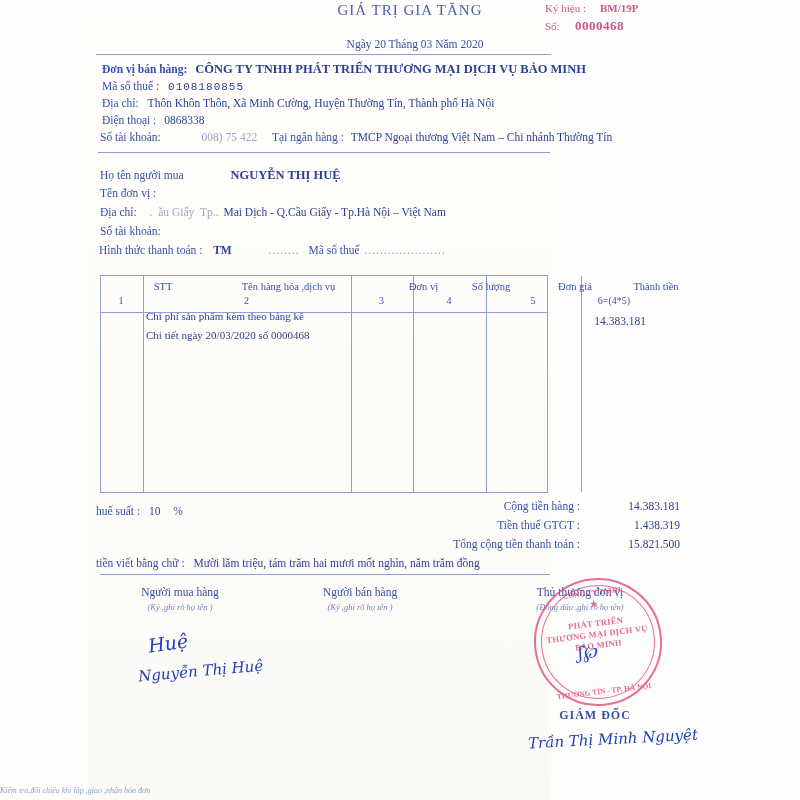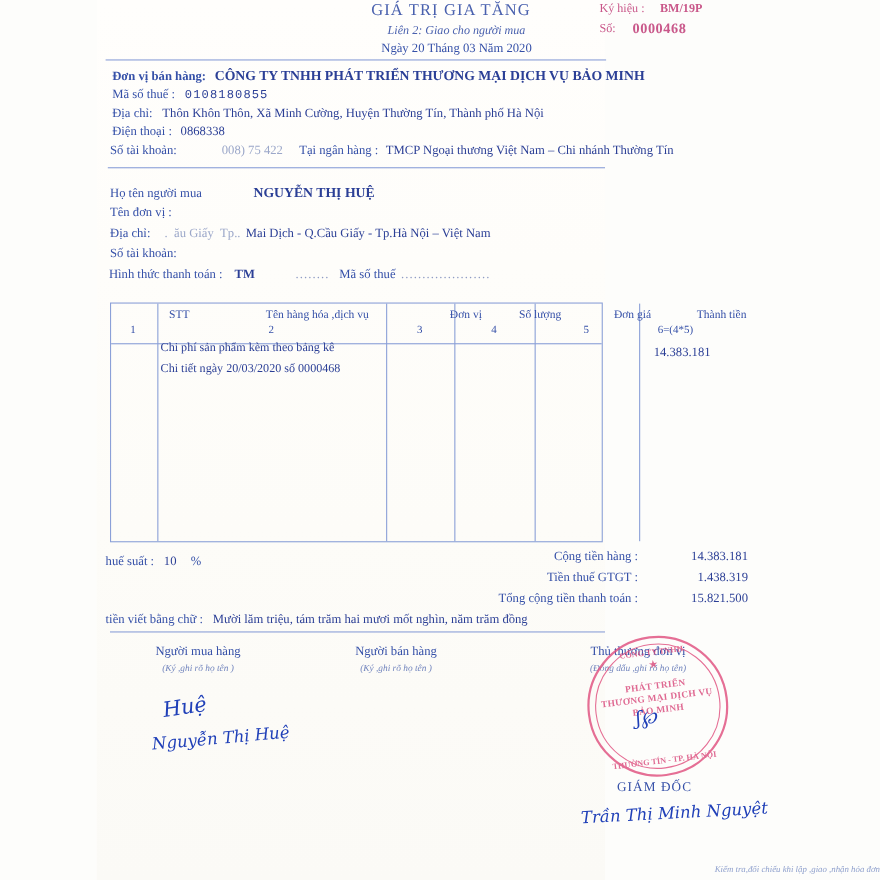--- a/index.html
+++ b/index.html
@@ -258,46 +258,45 @@
     top: 18px;
     color: #d94a7c;
     font-size: 10px;
   }
 
   .footer-note {
     position: absolute;
     left: 0;
     right: 0;
     top: 786px;
-    text-align: right;
+    text-align: left;
     font-size: 8px;
     font-style: italic;
     color: #8fa0cd;
   }
 
   .director {
     position: absolute;
     left: 520px;
     top: 708px;
     width: 150px;
     text-align: center;
     font-size: 12px;
-    font-weight: normal;
+    font-weight: bold;
     color: #3550a8;
     letter-spacing: 1px;
   }
 </style>
 </head>
 <body>
 
 <div class="page">
   <div class="paper"></div>
 
   <div class="hdr-title">GIÁ TRỊ GIA TĂNG</div>
-  <div class="hdr-sub">Liên 2: Giao cho người mua</div>
   <div class="hdr-date">Ngày 20 Tháng 03 Năm 2020</div>
 
   <div class="hdr-kyhieu-lbl">Ký hiệu :</div>
   <div class="hdr-kyhieu-val">BM/19P</div>
   <div class="hdr-so-lbl">Số:</div>
   <div class="hdr-so-val">0000468</div>
 
   <div class="rule" style="left:96px; top:54px; width:455px;"></div>
 
   <div class="row" style="left:102px; top:62px;">

